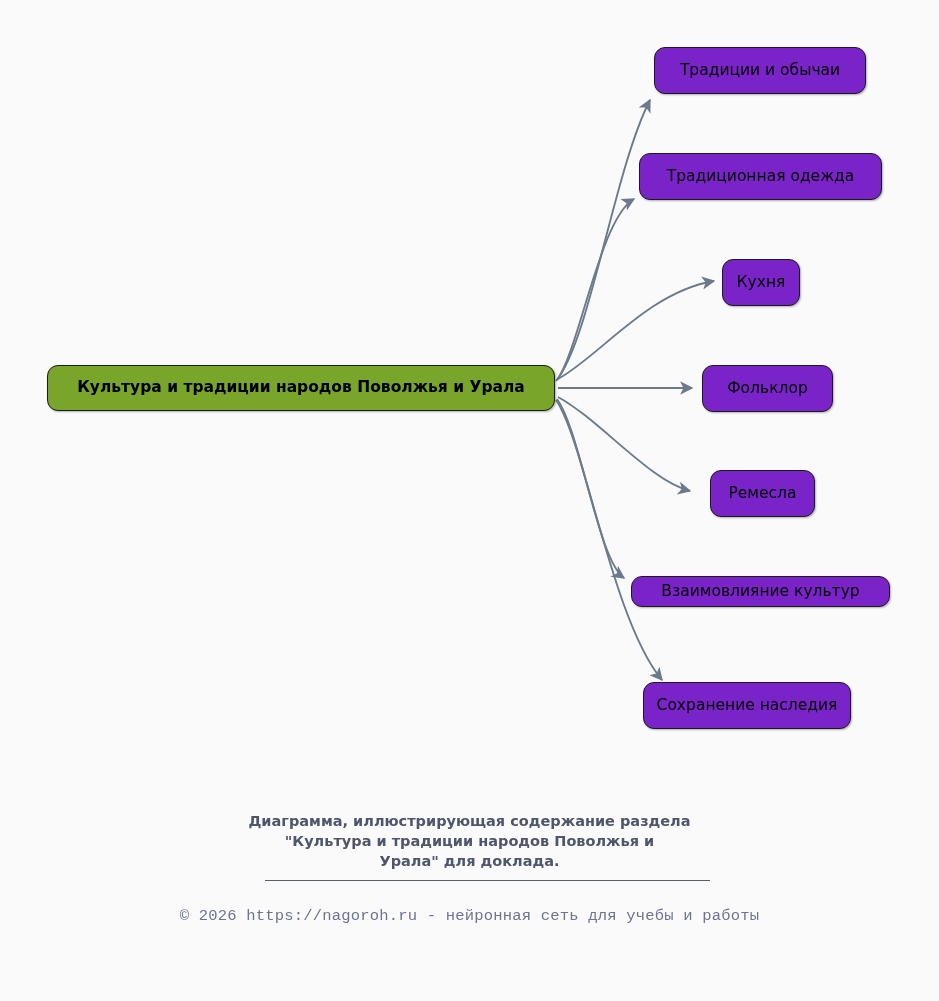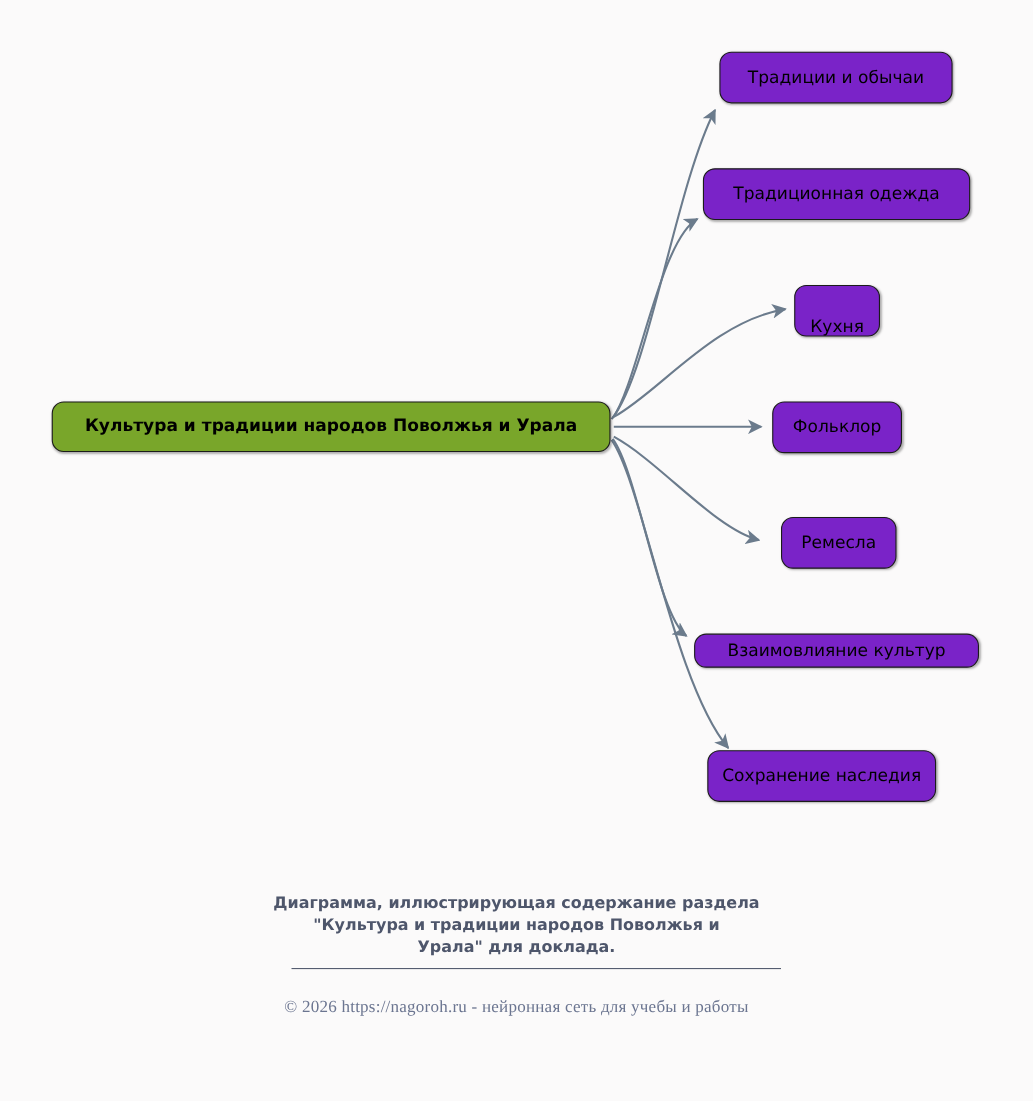--- a/index.html
+++ b/index.html
@@ -69,21 +69,21 @@
     position: absolute;
     height: 0;
     border-top: 1.4px solid #555d70;
   }
   .footer {
     position: absolute;
     left: 0;
     width: 939px;
     text-align: center;
     color: #6b7590;
-    font-family: Liberation Serif, serif;
+    font-family: Liberation Mono, monospace;
     font-size: 15.5px;
     font-weight: normal;
     letter-spacing: 0.2px;
   }
 </style>
 </head>
 <body>
 
 <div id="canvas">
 
@@ -109,25 +109,25 @@
   </div>
 
   <div class="node node-leaf" style="left:639px; top:153px; width:243px; height:47px;">
     <span>Традиционная одежда</span>
   </div>
 
   <div class="node node-leaf" style="left:654px; top:47px; width:212px; height:47px;">
     <span>Традиции и обычаи</span>
   </div>
 
-  <div class="node node-leaf" style="left:722px; top:259px; width:78px; height:47px;align-items:flex-end;">
+  <div class="node node-leaf" style="left:722px; top:259px; width:78px; height:47px;">
     <span>Кухня</span>
   </div>
 
-  <div class="node node-leaf" style="left:702px; top:365px; width:118px; height:47px;">
+  <div class="node node-leaf" style="left:702px; top:365px; width:131px; height:47px;">
     <span>Фольклор</span>
   </div>
 
   <div class="node node-leaf" style="left:710px; top:470px; width:105px; height:47px;">
     <span>Ремесла</span>
   </div>
 
   <div class="node node-leaf" style="left:631px; top:576px; width:259px; height:31px;">
     <span>Взаимовлияние культур</span>
   </div>

